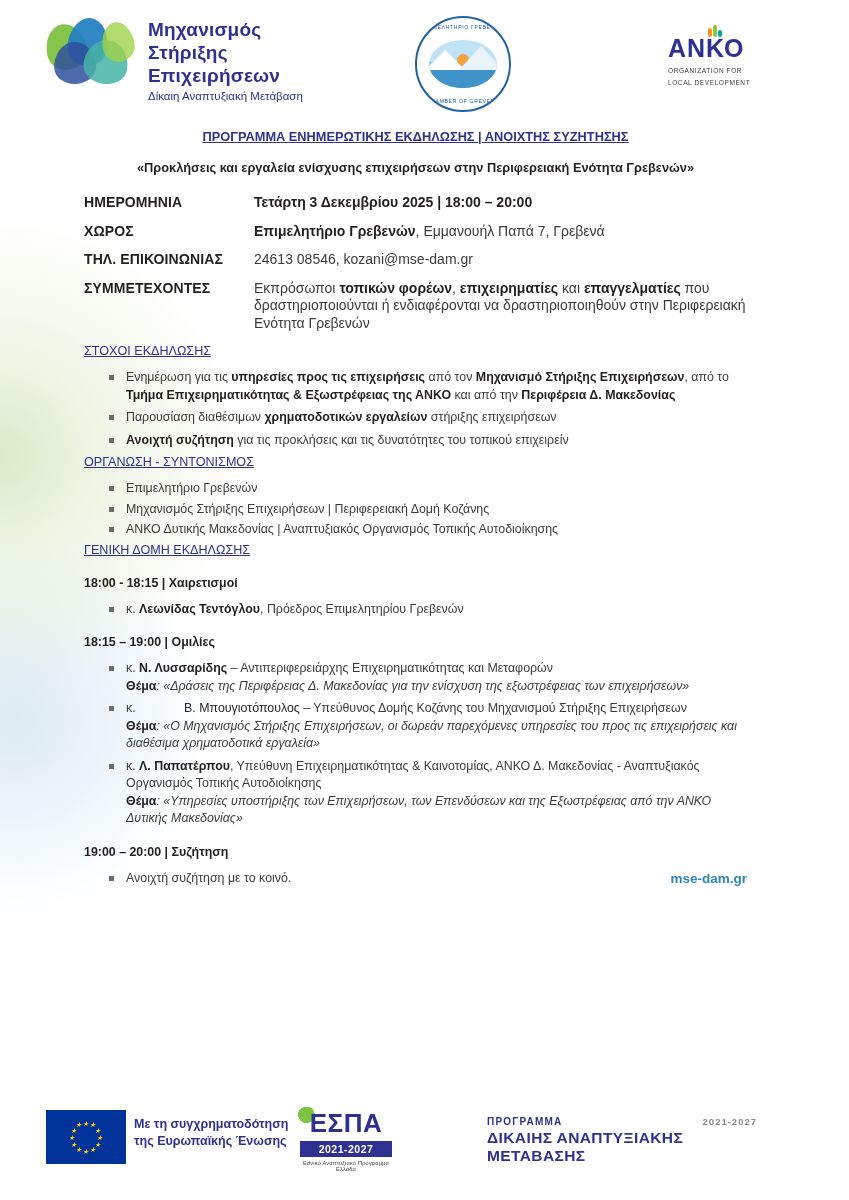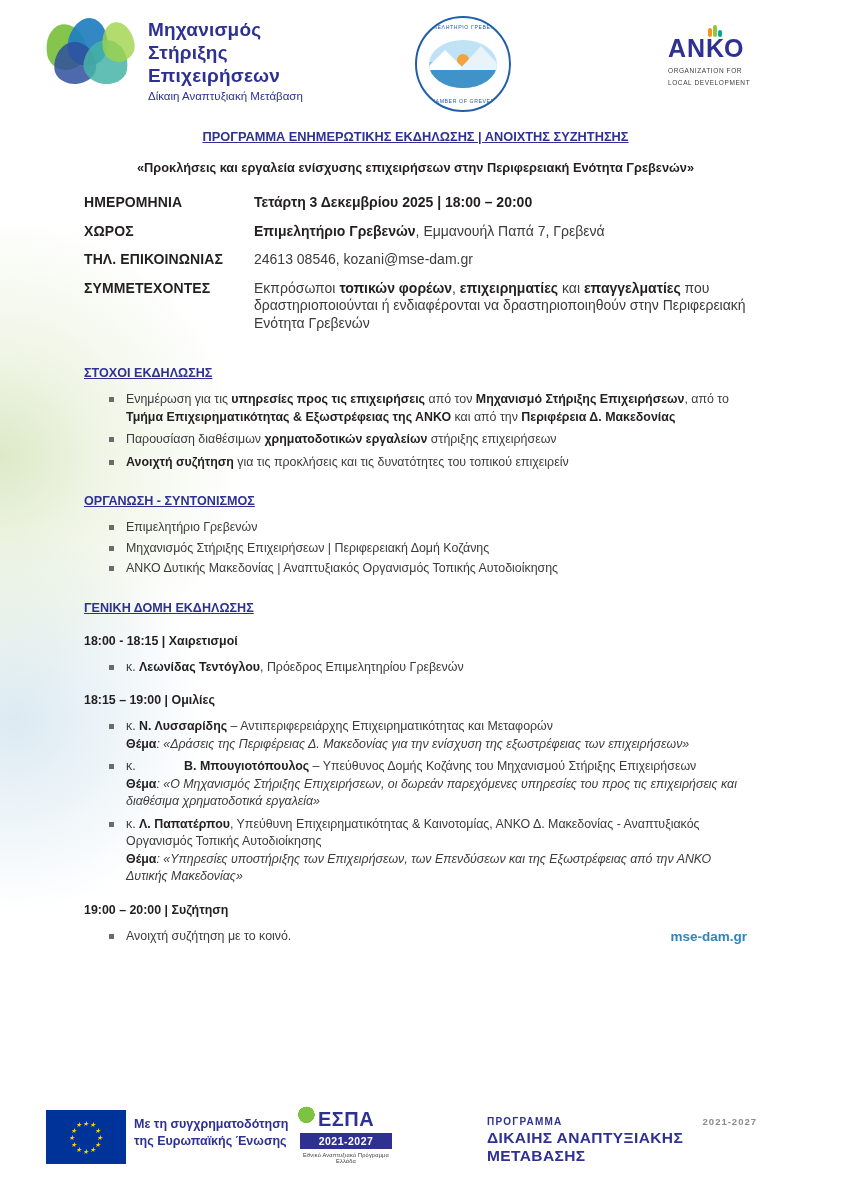--- a/index.html
+++ b/index.html
@@ -194,22 +194,21 @@
     font-weight: bold;
     color: #231f20;
     letter-spacing: .1px;
   }
   .info-table td.value {
     color: #3b3b3b;
   }
   .info-table td.value b { color: #231f20; }
 
   .section-head {
-    margin-top: 22px;
-    font-weight: bold;
+    font-weight: normal;
     color: #2e3192;
     text-decoration: underline;
     font-size: 12.6px;
   }
   ul.sq {
     list-style: none;
     margin: 9px 0 0 0;
     padding: 0 0 0 42px;
   }
   ul.sq > li {
@@ -290,21 +289,21 @@
     line-height: 17px;
   }
   .espa-box {
     position: absolute;
     left: 300px;
     top: 20px;
     width: 92px;
     text-align: center;
   }
   .espa-word {
-    font-size: 20px;
+    font-size: 26px;
     font-weight: bold;
     color: #2e3192;
     letter-spacing: .5px;
   }
   .espa-years {
     margin-top: 2px;
     background: #2e3192;
     color: #ffffff;
     font-size: 10.5px;
     font-weight: bold;
@@ -446,21 +445,21 @@
 
     <div class="section-head">ΓΕΝΙΚΗ ΔΟΜΗ ΕΚΔΗΛΩΣΗΣ</div>
     <div id="structure-blocks">
         <div class="time-line">18:00 - 18:15 | Χαιρετισμοί</div>
         <ul class="sq">
           <li><span>κ. </span><span style="font-weight: bold; color: rgb(35, 31, 32);">Λεωνίδας Τεντόγλου</span><span>, Πρόεδρος Επιμελητηρίου Γρεβενών</span></li>
         </ul>
         <div class="time-line">18:15 – 19:00 | Ομιλίες</div>
         <ul class="sq">
           <li><span>κ. </span><span style="font-weight: bold; color: rgb(35, 31, 32);">Ν. Λυσσαρίδης</span><span> – Αντιπεριφερειάρχης Επιχειρηματικότητας και Μεταφορών</span><div class="theme"><b>Θέμα</b>: «Δράσεις της Περιφέρειας Δ. Μακεδονίας για την ενίσχυση της εξωστρέφειας των επιχειρήσεων»</div></li>
-          <li><span>κ. </span><span style="font-weight: bold; color: rgb(35, 31, 32); padding-left: 45px;">Β. Μπουγιοτόπουλος</span><span> – Υπεύθυνος Δομής Κοζάνης του Μηχανισμού Στήριξης Επιχειρήσεων</span><div class="theme"><b>Θέμα</b>: «Ο Μηχανισμός Στήριξης Επιχειρήσεων, οι δωρεάν παρεχόμενες υπηρεσίες του προς τις επιχειρήσεις και διαθέσιμα χρηματοδοτικά εργαλεία»</div></li>
+          <li><span>κ. </span><span style="font-weight: normal; color: rgb(35, 31, 32); padding-left: 45px;">Β. Μπουγιοτόπουλος</span><span> – Υπεύθυνος Δομής Κοζάνης του Μηχανισμού Στήριξης Επιχειρήσεων</span><div class="theme"><b>Θέμα</b>: «Ο Μηχανισμός Στήριξης Επιχειρήσεων, οι δωρεάν παρεχόμενες υπηρεσίες του προς τις επιχειρήσεις και διαθέσιμα χρηματοδοτικά εργαλεία»</div></li>
           <li><span>κ. </span><span style="font-weight: bold; color: rgb(35, 31, 32);">Λ. Παπατέρπου</span><span>, Υπεύθυνη Επιχειρηματικότητας &amp; Καινοτομίας, ΑΝΚΟ Δ. Μακεδονίας - Αναπτυξιακός Οργανισμός Τοπικής Αυτοδιοίκησης</span><div class="theme"><b>Θέμα</b>: «Υπηρεσίες υποστήριξης των Επιχειρήσεων, των Επενδύσεων και της Εξωστρέφειας από την ΑΝΚΟ Δυτικής Μακεδονίας»</div></li>
         </ul>
         <div class="time-line">19:00 – 20:00 | Συζήτηση</div>
         <ul class="sq">
           <li><span>Ανοιχτή συζήτηση με το κοινό.</span></li>
         </ul>
       </div>
 
     <div class="site-link">mse-dam.gr</div>
   </div>

